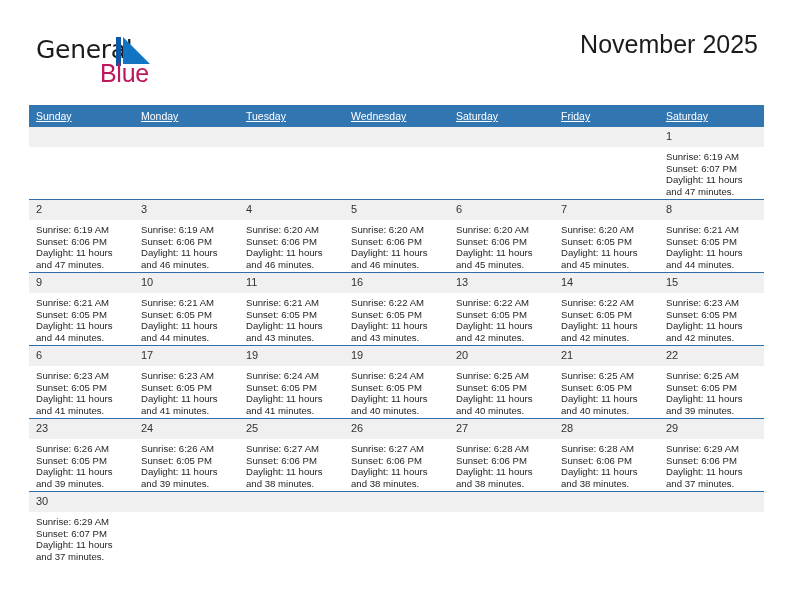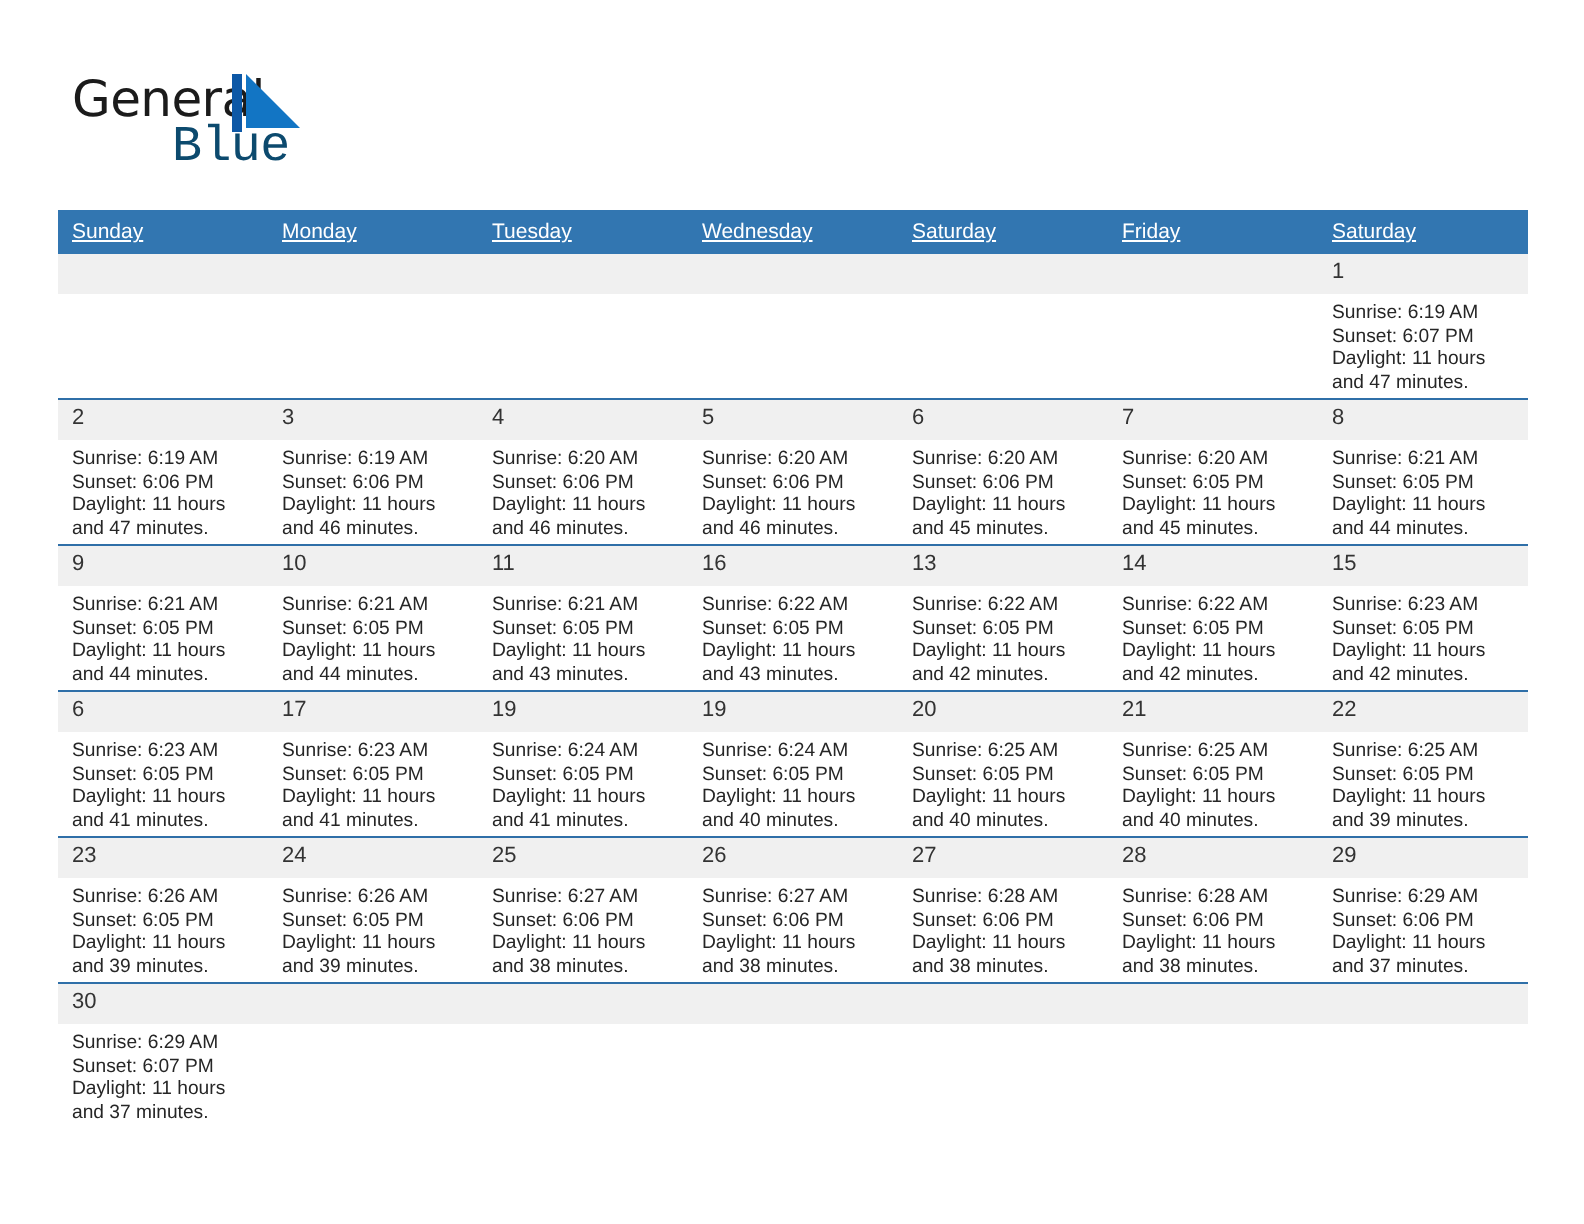--- a/index.html
+++ b/index.html
@@ -44,26 +44,26 @@
     top: 0;
     font-size: 25px;
     letter-spacing: -0.3px;
     color: #1b1b1b;
     font-family: "DejaVu Sans", sans-serif;
     font-weight: 400;
     line-height: 27px;
   }
   .logo-blue {
     position: absolute;
-    left: 50px;
+    left: 64px;
     top: 24px;
     font-size: 25px;
     letter-spacing: -0.3px;
-    color: #0c4a6e;
-    font-family: Liberation Mono, monospace;
+    color: #be185d;
+    font-family: Liberation Sans, sans-serif;
     font-weight: 400;
     line-height: 27px;
   }
   .logo-mark {
     position: absolute;
     left: 80px;
     top: 1px;
     width: 36px;
     height: 29px;
   }
@@ -160,20 +160,21 @@
       <span class="logo-mark">
         <svg width="36" height="29" viewBox="0 0 36 29" xmlns="http://www.w3.org/2000/svg">
           <rect x="0" y="0" width="5" height="29" fill="#0d58a6"></rect>
           <path d="M7 0 L34 27 L7 27 Z" fill="#1275c4"></path>
         </svg>
       </span>
       <span class="logo-blue">Blue</span>
     </div>
 
     <div class="title-block">
+      <div class="cal-title">November 2025</div>
     </div>
 
   </div>
 
   <table class="calendar">
     <thead>
       <tr>
         <th>Sunday</th>
         <th>Monday</th>
         <th>Tuesday</th>

